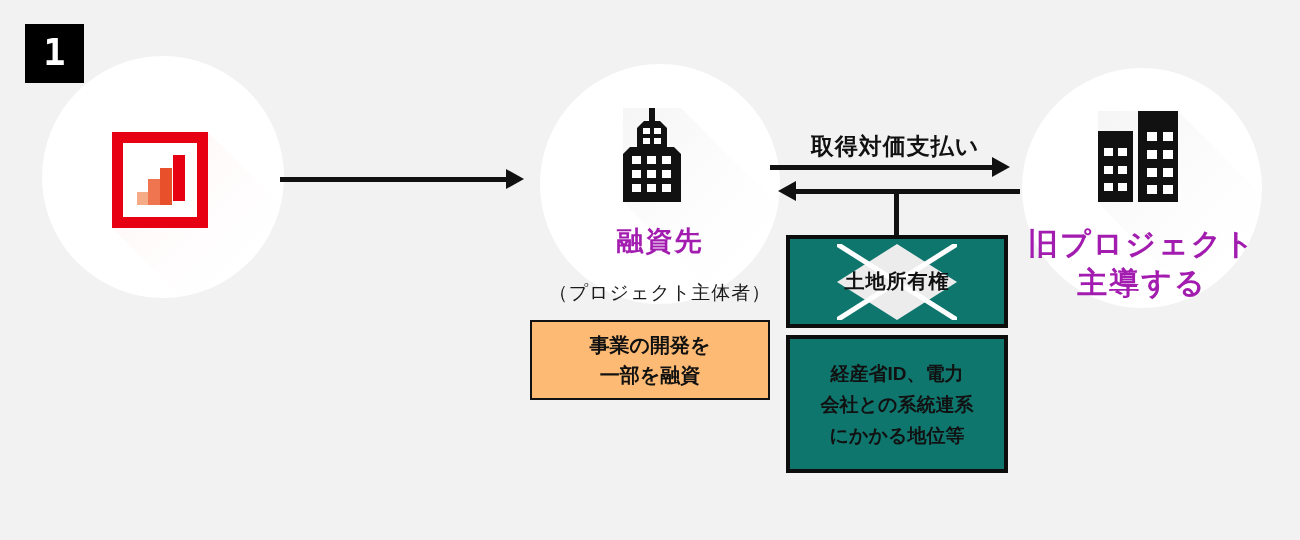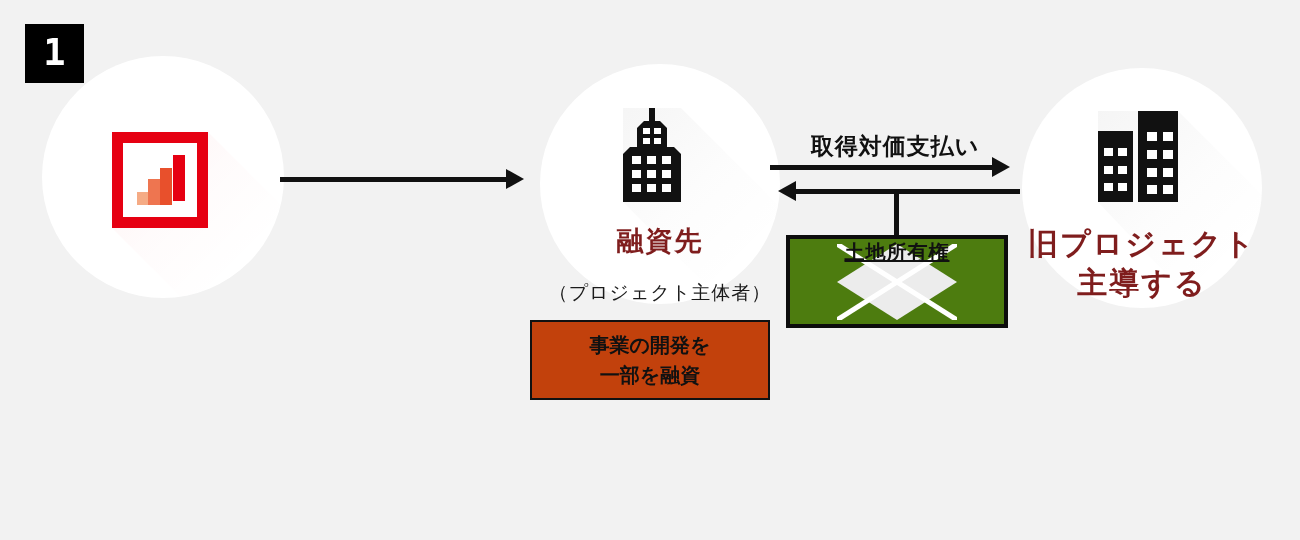--- a/index.html
+++ b/index.html
@@ -55,37 +55,37 @@
     border-right:18px solid #111; border-top:10px solid transparent; border-bottom:10px solid transparent;
   }
 
   
   .flow-label {
     position:absolute; text-align:center; font-weight:bold;
     font-size:23px; line-height:35px; letter-spacing:1px; color:#111;
   }
   .node-title {
     position:absolute; text-align:center; font-weight:bold;
-    font-size:27px; line-height:39px; letter-spacing:2px; color:#7f1d1d;
+    font-size:27px; line-height:39px; letter-spacing:2px; color:#a21caf;
   }
   .node-subtitle {
     position:absolute; text-align:center; font-weight:500;
     font-size:19px; letter-spacing:1px; color:#1a1a1a;
   }
 
   
   .note-box {
-    position:absolute; background:#c2410c; border:2px solid #111;
+    position:absolute; background:#fdba74; border:2px solid #111;
     display:flex; flex-direction:column; align-items:center; justify-content:center;
     text-align:center; font-weight:bold; font-size:20px; line-height:30px; color:#111;
   }
   .thick-box {
-    position:absolute; background:#4d7c0f; border:4px solid #0d0d0d;
-    display:flex; flex-direction:column; align-items:center; justify-content:flex-start;
-    text-align:center; font-weight:bold; color:#111;text-decoration:underline;
+    position:absolute; background:#0f766e; border:4px solid #0d0d0d;
+    display:flex; flex-direction:column; align-items:center; justify-content:center;
+    text-align:center; font-weight:bold; color:#111;
   }
   .b-land { left:786px; top:235px; width:222px; height:93px; font-size:20px; letter-spacing:1px; }
   .b-meti { left:786px; top:335px; width:222px; height:138px; font-size:19px; line-height:31px; }
   .b-develop { left:530px; top:320px; width:240px; height:80px; }
   .land-ghost { position:absolute; left:50%; top:50%; transform:translate(-50%,-50%); }
   .b-land .line { position:relative; }
 </style>
 </head>
 <body>
 
@@ -147,20 +147,25 @@
 
   <div class="thick-box b-land">
     <svg class="land-ghost" width="120" height="76" viewBox="0 0 120 76">
       <polygon points="60,0 120,38 60,76 0,38" fill="#ececec"></polygon>
       <line x1="0" y1="0" x2="120" y2="76" stroke="#ffffff" stroke-width="5"></line>
       <line x1="120" y1="0" x2="0" y2="76" stroke="#ffffff" stroke-width="5"></line>
     </svg>
     <div class="line">土地所有権</div>
   </div>
 
+  <div class="thick-box b-meti">
+    <div>経産省ID、電力</div>
+    <div>会社との系統連系</div>
+    <div>にかかる地位等</div>
+  </div>
 
   <div class="circle c-owner">
     <div class="longshadow"></div>
     <svg class="icon-abs" style="left:76px;top:43px;" width="80" height="91" viewBox="0 0 80 91">
       <rect x="0" y="20" width="35" height="71" fill="#111"></rect>
       <rect x="40" y="0" width="40" height="91" fill="#111"></rect>
       <rect x="6" y="37" width="9" height="8" fill="#fff"></rect>
       <rect x="20" y="37" width="9" height="8" fill="#fff"></rect>
       <rect x="6" y="55" width="9" height="8" fill="#fff"></rect>
       <rect x="20" y="55" width="9" height="8" fill="#fff"></rect>

